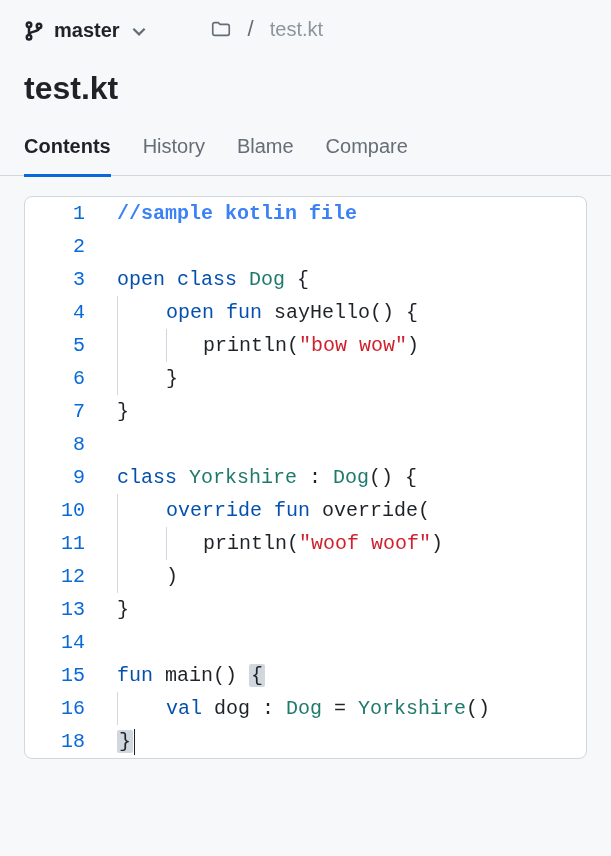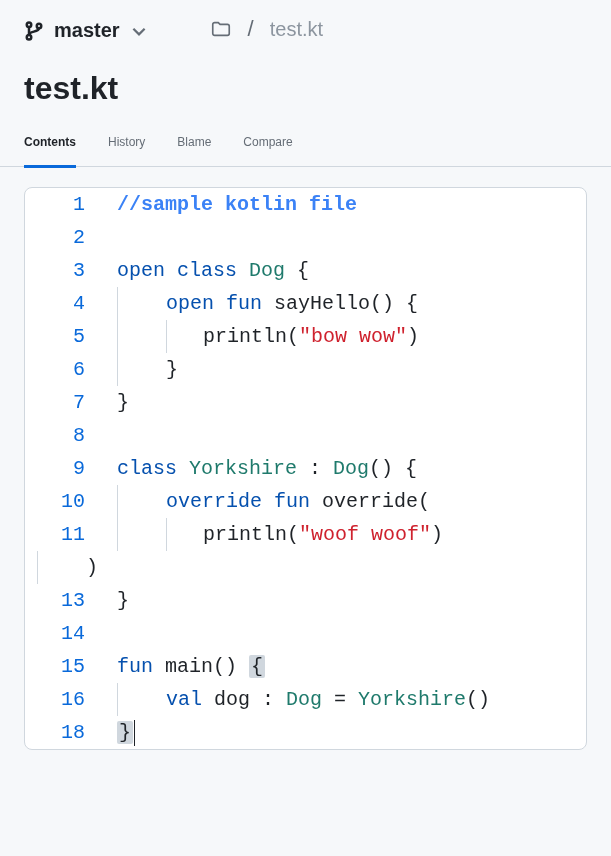--- a/index.html
+++ b/index.html
@@ -77,21 +77,21 @@
     }
     .tabs {
       display: flex;
       gap: 32px;
       padding: 0 24px;
       border-bottom: 1px solid #d0d7de;
       margin-bottom: 20px;
     }
     .tab {
       padding: 0 0 16px 0;
-      font-size: 12px;
+      font-size: 20px;
       font-weight: 400;
       color: #656d76;
       cursor: pointer;
       border-bottom: 3px solid transparent;
       margin-bottom: -2px;
     }
     .tab.active {
       font-weight: 600;
       color: #1f2328;
       border-bottom-color: #0969da;
@@ -225,20 +225,21 @@
   </div>
   <div class="code-line">
     <span class="line-number">10</span>
     <span class="line-content"><span class="indent-guide"></span>    <span class="tok-keyword">override</span> <span class="tok-keyword">fun</span><span class="tok-ident"> override(</span></span>
   </div>
   <div class="code-line">
     <span class="line-number">11</span>
     <span class="line-content"><span class="indent-guide"></span>    <span class="indent-guide"></span>   <span class="tok-ident">println(</span><span class="tok-string">"woof woof"</span><span class="tok-ident">)</span></span>
   </div>
   <div class="code-line">
+    <span class="line-number">12</span>
     <span class="line-content"><span class="indent-guide"></span>    <span class="tok-punc">)</span></span>
   </div>
   <div class="code-line">
     <span class="line-number">13</span>
     <span class="line-content"><span class="tok-punc">}</span></span>
   </div>
   <div class="code-line">
     <span class="line-number">14</span>
     <span class="line-content"></span>
   </div>

